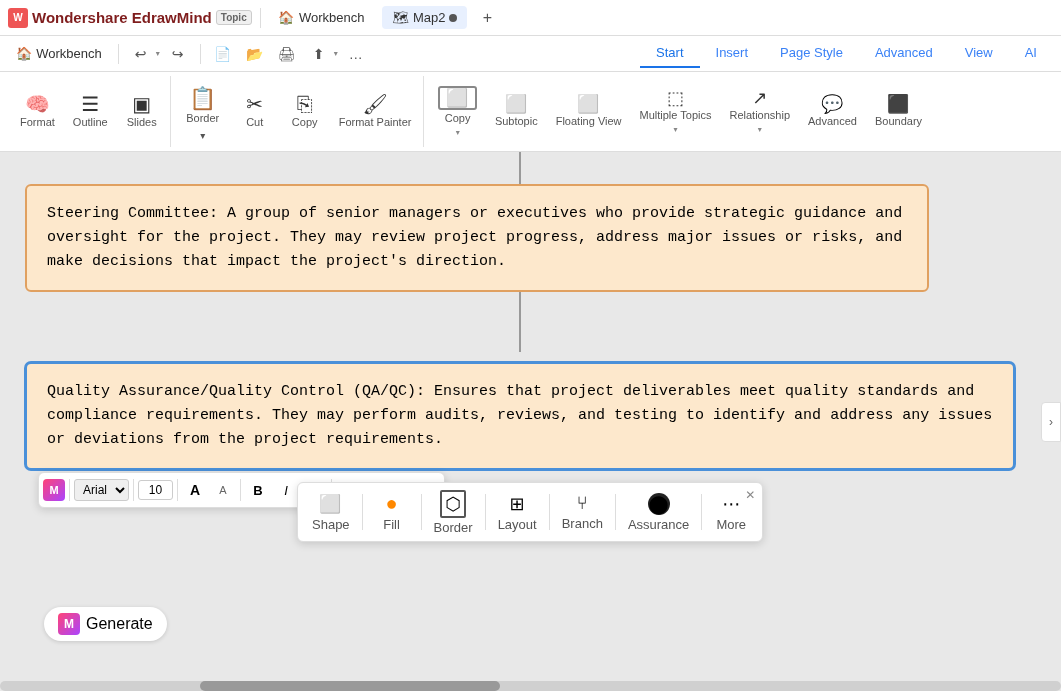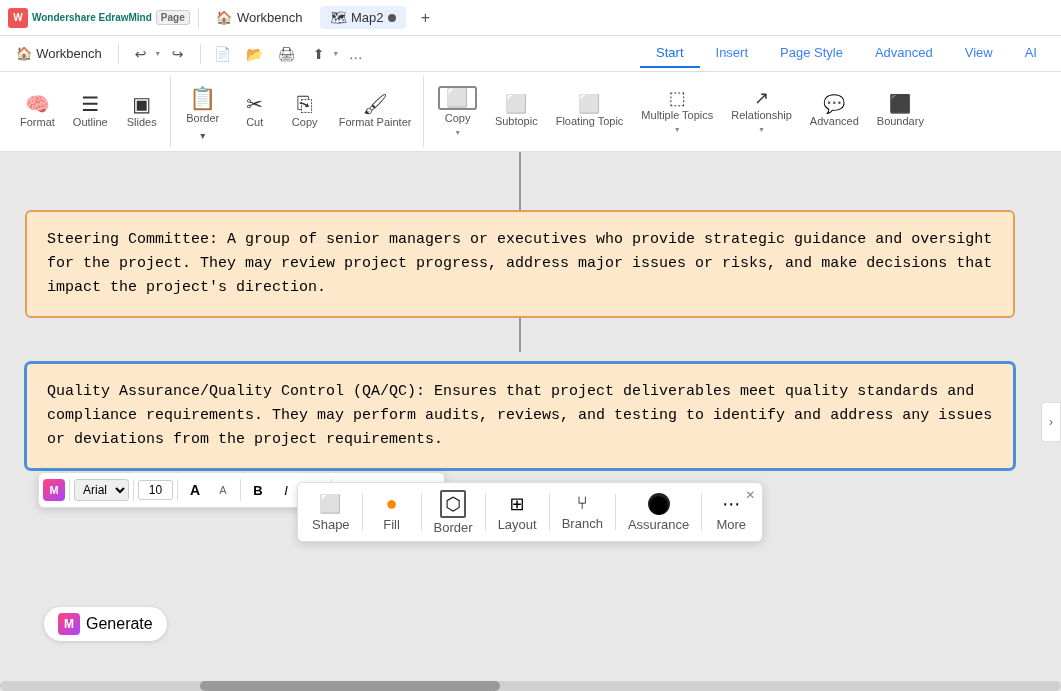--- a/index.html
+++ b/index.html
@@ -5,21 +5,21 @@
     * { box-sizing: border-box; margin: 0; padding: 0; }
     body { font-family: 'Segoe UI', Arial, sans-serif; background: #f0f0f0; width: 1061px; height: 691px; overflow: hidden; }
 
     
     .title-bar {
       display: flex; align-items: center; height: 36px; background: #fff;
       border-bottom: 1px solid #ddd; padding: 0 8px; gap: 8px;
     }
     .title-bar-logo { display: flex; align-items: center; gap: 4px; font-size: 13px; font-weight: 600; }
     .logo-icon { width: 20px; height: 20px; background: #e55; border-radius: 3px; display: flex; align-items: center; justify-content: center; color: #fff; font-size: 10px; font-weight: 700; }
-    .title-bar-brand { font-size: 10px; color: #0f766e; }
+    .title-bar-brand { font-size: 15px; color: #7f1d1d; }
     .free-badge { background: #f0f0f0; border: 1px solid #ccc; border-radius: 3px; font-size: 10px; padding: 1px 4px; color: #666; }
     .tab-divider { width: 1px; height: 20px; background: #ddd; }
     .tab-item { display: flex; align-items: center; gap: 4px; padding: 4px 10px; border-radius: 4px; cursor: pointer; font-size: 13px; color: #333; }
     .tab-item.active { background: #e8f0fe; }
     .tab-dot { width: 8px; height: 8px; border-radius: 50%; background: #aaa; }
     .tab-dot.modified { background: #555; }
     .add-tab { width: 24px; height: 24px; display: flex; align-items: center; justify-content: center; cursor: pointer; border-radius: 4px; font-size: 16px; color: #555; }
 
     
     .menu-bar {
@@ -75,21 +75,21 @@
     }
 
     
     .topic-box {
       position: absolute; border-radius: 6px; padding: 16px 20px;
       font-family: 'Courier New', monospace; font-size: 15px; line-height: 1.6;
       background: #fde8cc; border: 2px solid #e0a060;
     }
     .topic-box.selected { border: 2px solid #4a90d9; box-shadow: 0 0 0 1px #4a90d9; }
     .topic-box-1 {
-      left: 25px; top: 58px; width: 990px;
+      left: 25px; top: 32px; width: 904px;
     }
     .topic-box-2 {
       left: 25px; top: 210px; width: 990px;
     }
 
     
     .floating-toolbar {
       position: absolute; left: 38px; top: 320px;
       background: #fff; border: 1px solid #ddd; border-radius: 6px;
       box-shadow: 0 2px 8px rgba(0,0,0,0.15); display: flex; align-items: center;
@@ -144,21 +144,21 @@
       background: #999; border-radius: 5px;
     }
   </style>
 </head>
 <body>
 
 <div class="title-bar">
   <div class="title-bar-logo">
     <div class="logo-icon">W</div>
     <span class="title-bar-brand">Wondershare EdrawMind</span>
-    <span class="free-badge">Page</span>
+    <span class="free-badge">Topic</span>
   </div>
   <div class="tab-divider"></div>
   <div class="tab-item">
     <span>🏠</span>
     <span>Workbench</span>
   </div>
   <div class="tab-item active">
     <span>🗺</span>
     <span>Map2</span>
     <span class="tab-dot modified"></span>
@@ -244,21 +244,21 @@
       <span class="icon" style="font-size:18px;border:2px solid #888;padding:1px 6px;border-radius:3px;">⬜</span>
       <span class="label">Copy</span>
       <span style="font-size:8px;color:#888;">▾</span>
     </button>
     <button class="tool-btn">
       <span class="icon" style="font-size:18px;">⬜</span>
       <span class="label">Subtopic</span>
     </button>
     <button class="tool-btn">
       <span class="icon" style="font-size:18px;">⬜</span>
-      <span class="label">Floating Topic</span>
+      <span class="label">Floating View</span>
     </button>
     <button class="tool-btn">
       <span class="icon" style="font-size:18px;">⬚</span>
       <span class="label">Multiple Topics</span>
       <span style="font-size:8px;color:#888;">▾</span>
     </button>
     <button class="tool-btn">
       <span class="icon" style="font-size:18px;">↗</span>
       <span class="label">Relationship</span>
       <span style="font-size:8px;color:#888;">▾</span>

